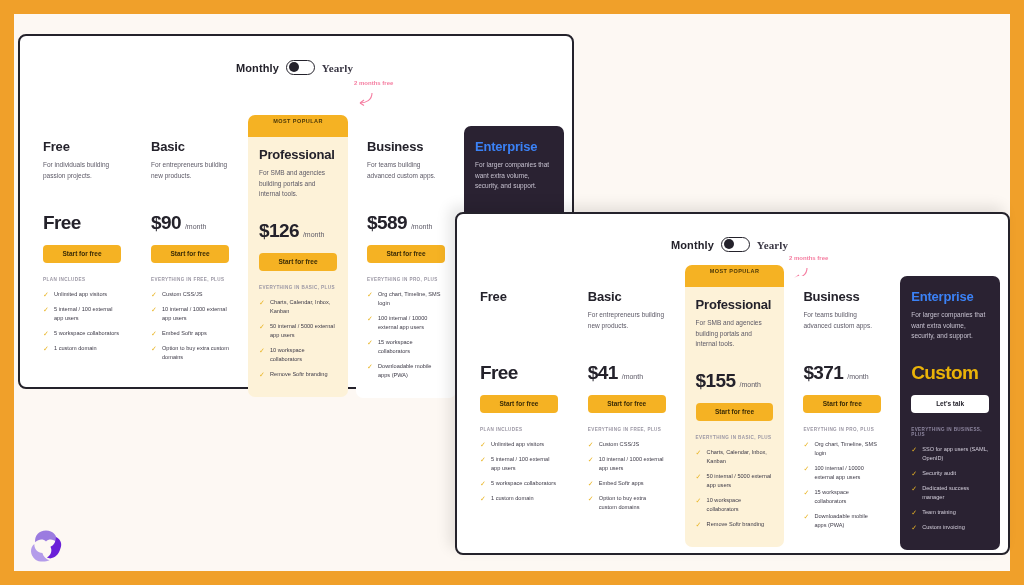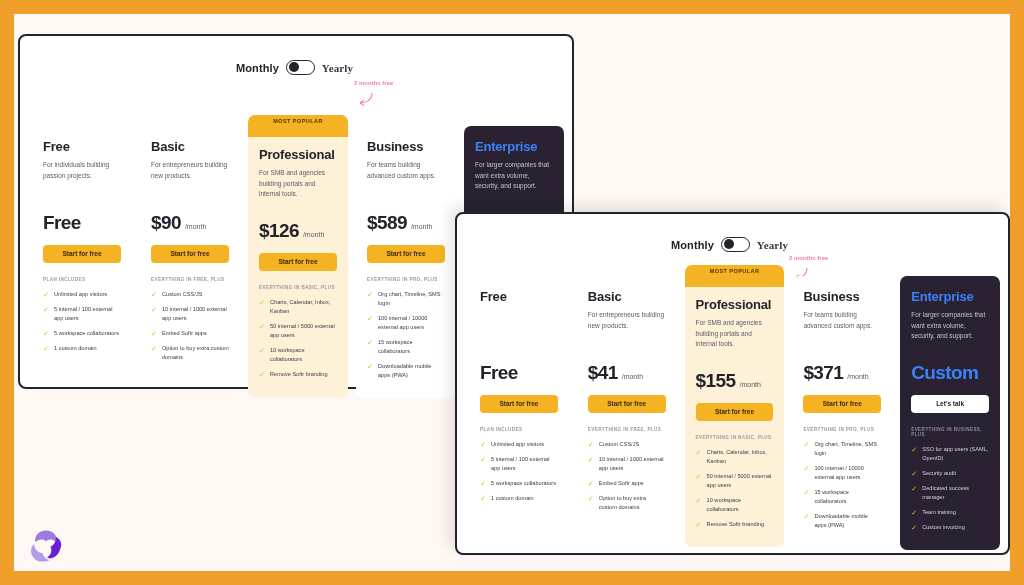--- a/index.html
+++ b/index.html
@@ -175,21 +175,21 @@
     gap: 4px;
     margin-top: 20px;
     margin-bottom: 11px;
   }
   .price {
     font-size: 19px;
     font-weight: bold;
     color: #24222B;
     letter-spacing: -.6px;
   }
-  .card.ent .price { color: #3b82f6; text-align: right; }
+  .card.ent .price { color: #eab308; text-align: right; }
   .period {
     font-size: 7px;
     color: #5C5966;
   }
 
   .cta {
     display: block;
     width: 100%;
     height: 18px;
     line-height: 18px;

